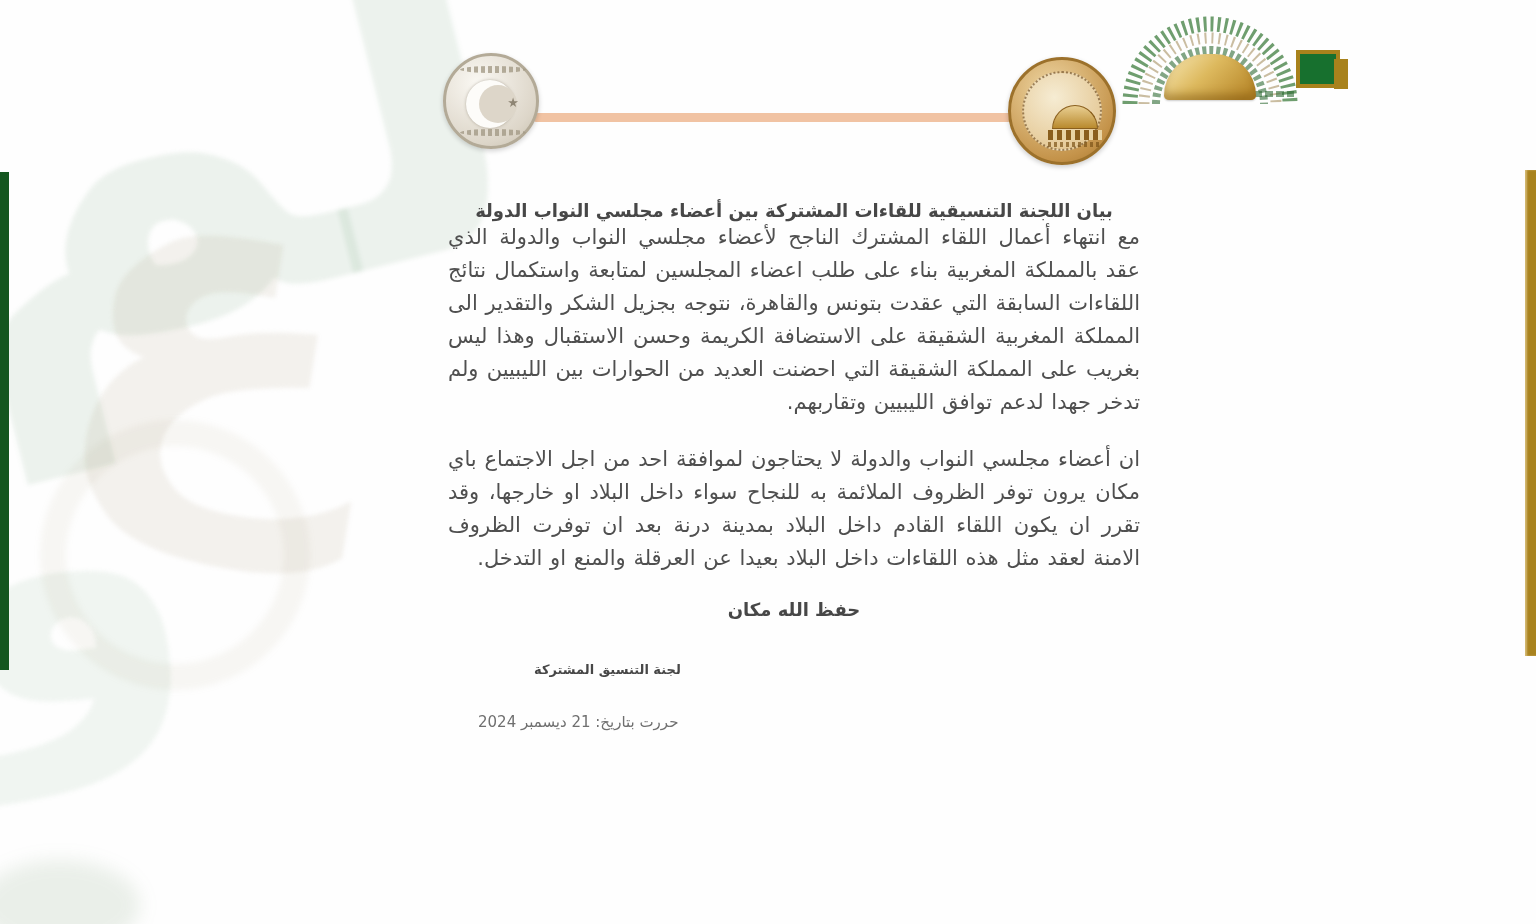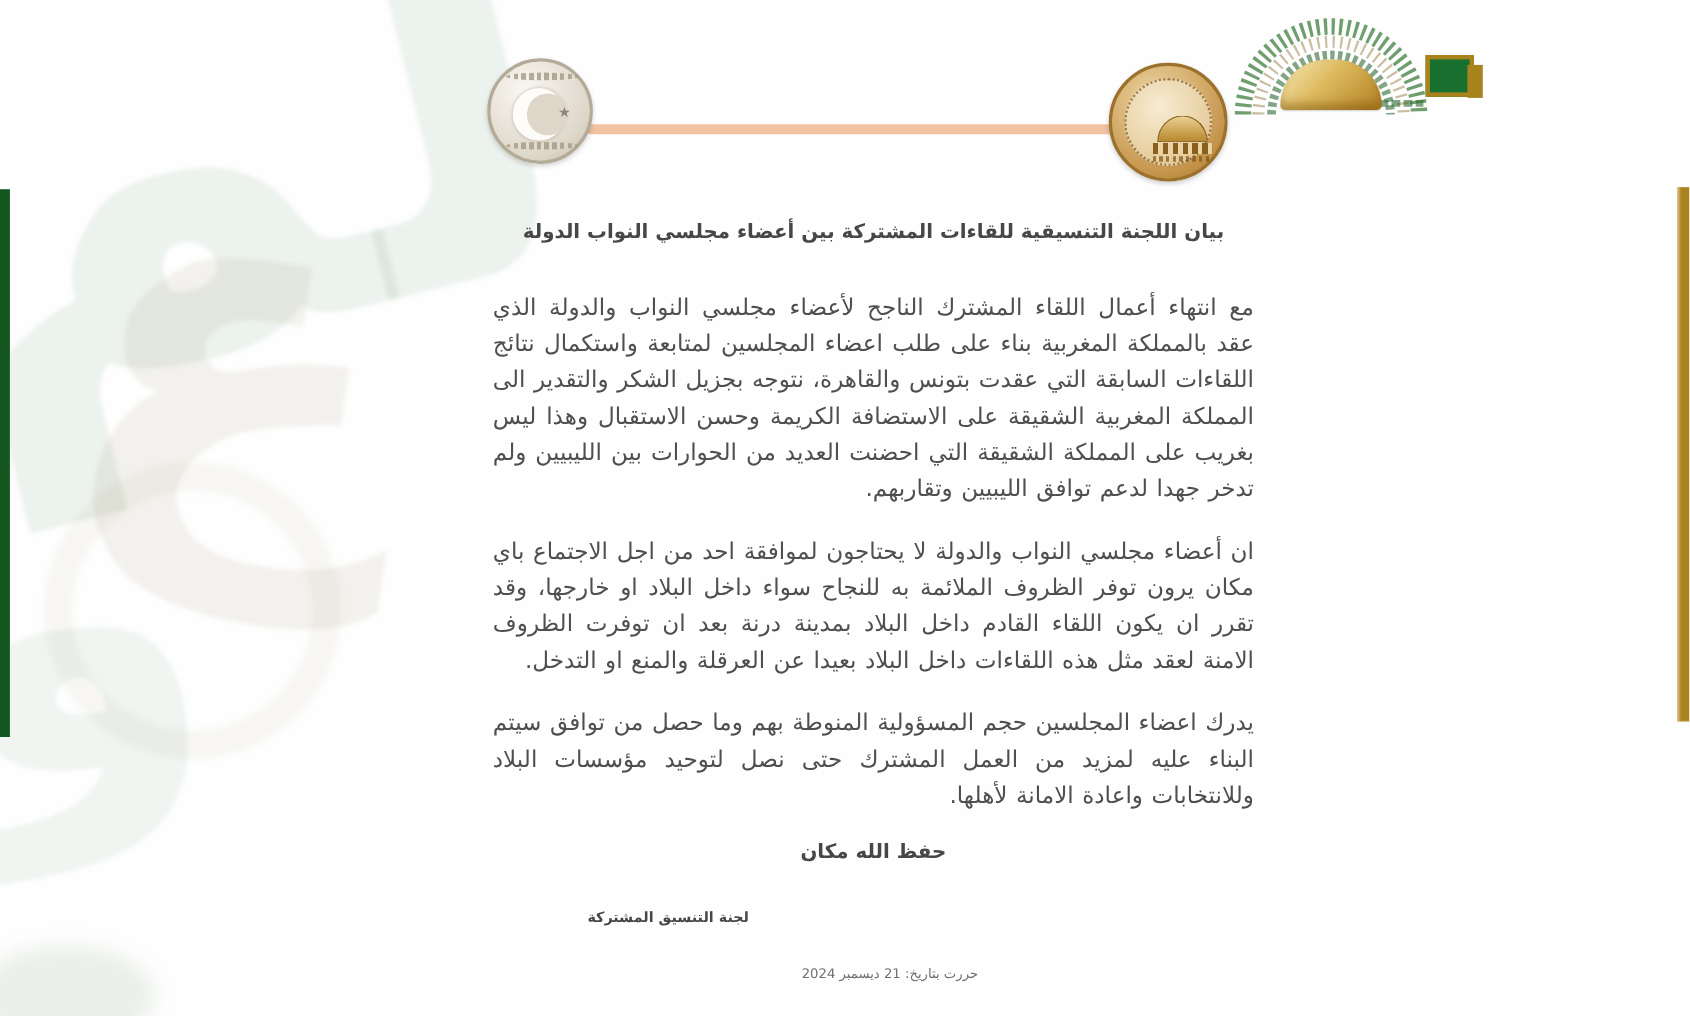--- a/index.html
+++ b/index.html
@@ -155,21 +155,20 @@
     position:absolute; left:448px; top:200px;
     width:692px;
     direction:rtl;
     color:#4f4f4f;
   }
   .title {
     font-weight:bold;
     font-size:18px;
     color:#474747;
     text-align:center;
-    margin-bottom:42px;
     letter-spacing:0;
   }
   .para {
     font-size:21px;
     line-height:33px;
     text-align:justify;
     text-align-last:right;
     margin-bottom:24px;
     word-spacing:1px;
   }
@@ -183,24 +182,24 @@
   .signature {
     font-weight:bold;
     font-size:13px;
     color:#474747;
     margin-top:42px;
     text-align:left;
     padding-left:86px;
     direction:rtl;
   }
   .date-line {
-    font-size:12px;
+    font-size:15px;
     color:#6f6f6f;
     margin-top:36px;
-    text-align:center;
+    text-align:left;
     padding-left:0;
     direction:rtl;
     padding-right:0;
   }
   .date-line-inner { display:inline-block; margin-left:30px; }
 </style>
 </head>
 <body>
 
 <div class="page">
@@ -243,21 +242,20 @@
     <div class="emblem-dome"></div>
   </div>
 
   <div class="flag-chip"></div>
 
   <div class="text-column">
     <div class="title">بيان اللجنة التنسيقية للقاءات المشتركة بين أعضاء مجلسي النواب الدولة</div>
 
     <p class="para">مع انتهاء أعمال اللقاء المشترك الناجح لأعضاء مجلسي النواب والدولة الذي عقد بالمملكة المغربية بناء على طلب اعضاء المجلسين لمتابعة واستكمال نتائج اللقاءات السابقة التي عقدت بتونس والقاهرة، نتوجه بجزيل الشكر والتقدير الى المملكة المغربية الشقيقة على الاستضافة الكريمة وحسن الاستقبال وهذا ليس بغريب على المملكة الشقيقة التي احضنت العديد من الحوارات بين الليبيين ولم تدخر جهدا لدعم توافق الليبيين وتقاربهم.</p>
     <p class="para">ان أعضاء مجلسي النواب والدولة لا يحتاجون لموافقة احد من اجل الاجتماع باي مكان يرون توفر الظروف الملائمة به للنجاح سواء داخل البلاد او خارجها، وقد تقرر ان يكون اللقاء القادم داخل البلاد بمدينة درنة بعد ان توفرت الظروف الامنة لعقد مثل هذه اللقاءات داخل البلاد بعيدا عن العرقلة والمنع او التدخل.</p>
-    <p class="para">يدرك اعضاء المجلسين حجم المسؤولية المنوطة بهم وما حصل من توافق سيتم البناء عليه لمزيد من العمل المشترك حتى نصل لتوحيد مؤسسات البلاد وللانتخابات واعادة الامانة لأهلها.</p>
 
     <div class="closing">حفظ الله مكان</div>
     <div class="signature">لجنة التنسيق المشتركة</div>
     <div class="date-line">
       <span class="date-line-inner">حررت بتاريخ: 21 ديسمبر 2024</span>
     </div>
   </div>
 
 </div>
 

